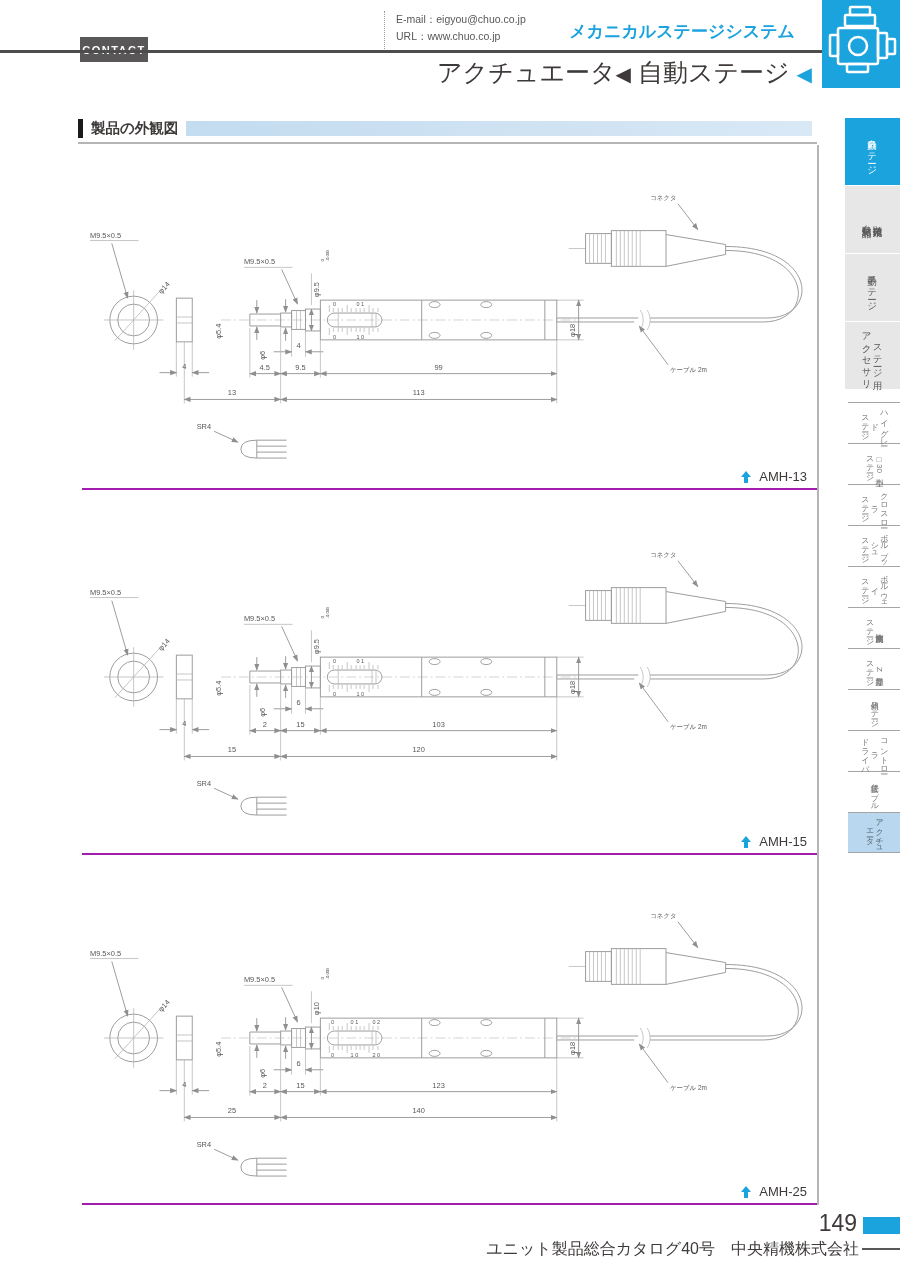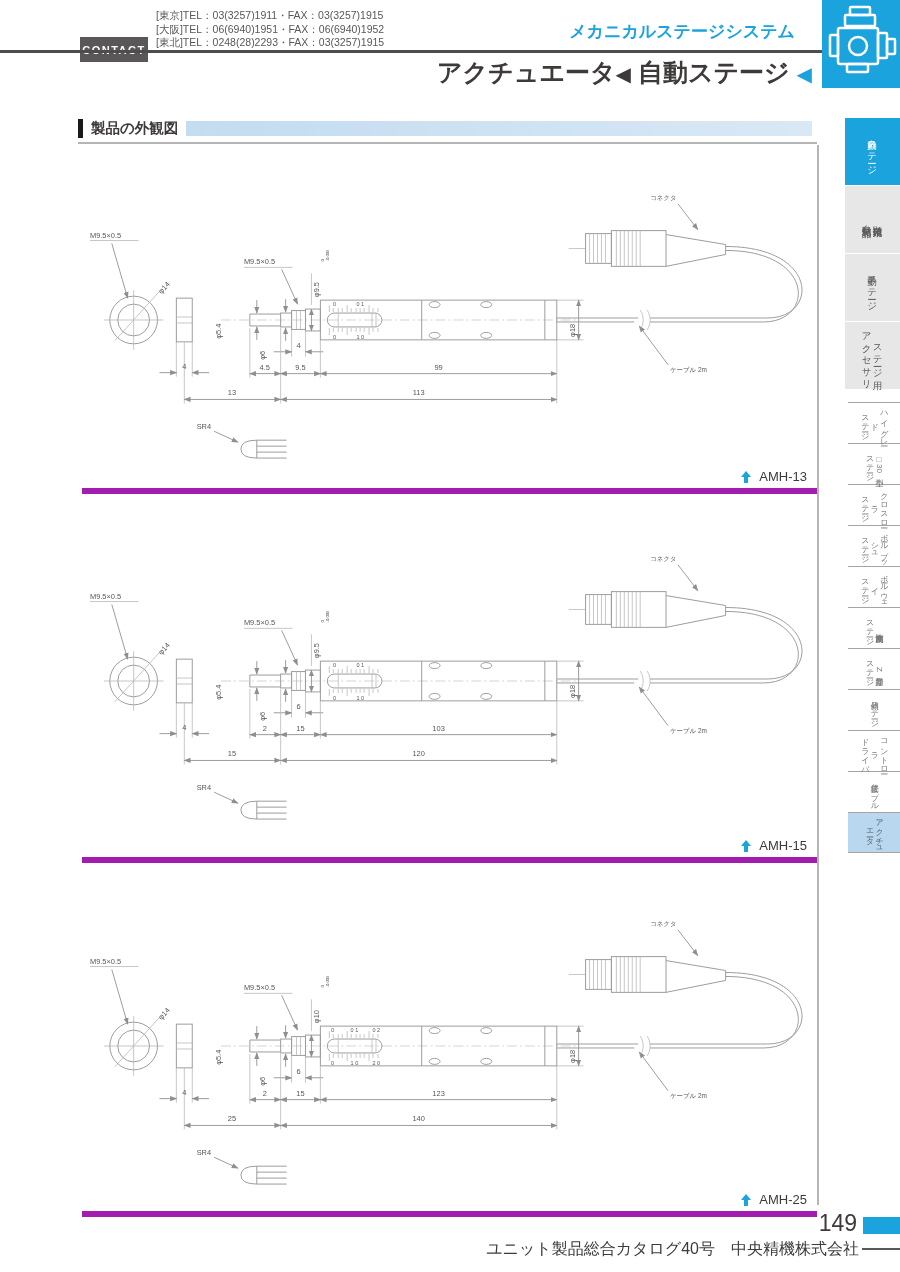--- a/index.html
+++ b/index.html
@@ -6,34 +6,34 @@
   .page{position:relative;width:900px;height:1272px;background:#fff;overflow:hidden;
         font-family:"Liberation Sans","DejaVu Sans",sans-serif;color:#3e3a39;}
   
   .contact-badge{position:absolute;left:80px;top:17px;width:68px;height:25px;background:#595757;
     color:#fff;font-size:11px;letter-spacing:1.5px;display:flex;align-items:center;justify-content:center;font-weight:bold;margin-top:20px;}
   .phones{position:absolute;left:156px;top:9px;font-size:10.5px;line-height:13.5px;color:#595757;}
   .mailblock{position:absolute;left:384px;top:11px;font-size:10.5px;line-height:17px;color:#595757;
     border-left:1px dotted #9b9b9b;padding-left:11px;height:38px;}
   .series-title{position:absolute;right:105px;top:20px;font-size:17px;font-weight:bold;color:#1ba3de;}
   .title-rule{position:absolute;left:0;top:50px;width:822px;height:2.5px;background:#4d4d4d;}
-  .page-title{position:absolute;right:88px;top:56px;font-size:25px;font-weight:bold;color:#3e3a39;margin:0;}
+  .page-title{position:absolute;right:88px;top:56px;font-size:25px;font-weight:normal;color:#3e3a39;margin:0;}
   .page-title .tri-dark{color:#3e3a39;font-size:20px;}
   .page-title .tri-blue{color:#1ba3de;font-size:20px;}
   .icon-box{position:absolute;right:0;top:0;width:78px;height:88px;background:#1ba3de;}
   
   .sec-bar{position:absolute;left:78px;top:119px;width:5px;height:19px;background:#1a1a1a;}
   .sec-title{position:absolute;left:91px;top:119px;font-size:14.5px;font-weight:bold;color:#3e3a39;text-align:center;}
   .sec-blue{position:absolute;left:186px;top:121px;width:626px;height:15px;
     background:linear-gradient(to right,#c3dcf0,#d9e8f5);}
   .sec-underline{position:absolute;left:78px;top:142px;width:739px;height:1.5px;background:#b5b5b6;}
   
   .content{position:absolute;left:82px;top:145px;width:735px;}
   .vline{position:absolute;left:817px;top:145px;width:1.5px;height:1060px;background:#b5b5b6;}
-  .dsec{position:relative;overflow:hidden;border-bottom:6px solid #a21caf;}
+  .dsec{position:relative;overflow:hidden;border-bottom:2px solid #a21caf;}
   .dsec.s1{height:343px;} .dsec.s2{height:363px;} .dsec.s3{height:348px;}
   .dsec svg.draw{display:block;}
   .s1 svg.draw{margin-top:2px;} .s2 svg.draw{margin-top:14px;} .s3 svg.draw{margin-top:10px;}
   .model-tag{position:absolute;right:10px;bottom:4px;display:flex;align-items:center;gap:8px;
     font-size:13px;color:#3e3a39;}
   
   .ln{stroke:#9c9c9c;fill:none;stroke-width:1;}
   .ln .thin{stroke:#b4b4b4;stroke-width:.75;}
   .ln .cl{stroke:#c7c7c7;stroke-width:.75;stroke-dasharray:10 3 2 3;}
   .dim{marker-start:url(#ar);marker-end:url(#ar);}
@@ -62,24 +62,23 @@
   .page-num-bar{position:absolute;right:0;top:1217px;width:37px;height:17px;background:#1ba3de;}
   .catalog-note{position:absolute;right:41px;top:1239px;font-size:16px;color:#3e3a39;}
   .footer-rule{position:absolute;right:0;top:1248px;width:38px;height:2px;background:#595757;}
 </style>
 </head>
 <body>
 
 <div class="page">
 
   <div class="contact-badge">CONTACT</div>
-  <div class="phones">
-    <div>[東京]TEL：03(3257)1911・FAX：03(3257)1915</div>
-    <div>[大阪]TEL：06(6940)1951・FAX：06(6940)1952</div>
-    <div>[東北]TEL：0248(28)2293・FAX：03(3257)1915</div>
+  <div class="mailblock">
+    <div>E-mail：eigyou@chuo.co.jp</div>
+    <div>URL：www.chuo.co.jp</div>
   </div>
   <div class="series-title">メカニカルステージシステム</div>
   <div class="title-rule"></div>
   <h1 class="page-title"><span>アクチュエータ</span><span class="tri-dark">◀</span> <span>自動ステージ</span> <span class="tri-blue">◀</span></h1>
   <div class="icon-box">
     <svg width="78" height="88" viewBox="0 0 78 88">
       <g stroke="#fff" stroke-width="2.5" fill="none">
         <rect x="28" y="7" width="20" height="8" rx="1"></rect>
         <rect x="23" y="15" width="30" height="11" rx="1"></rect>
         <rect x="16" y="28" width="40" height="36" rx="2"></rect>

